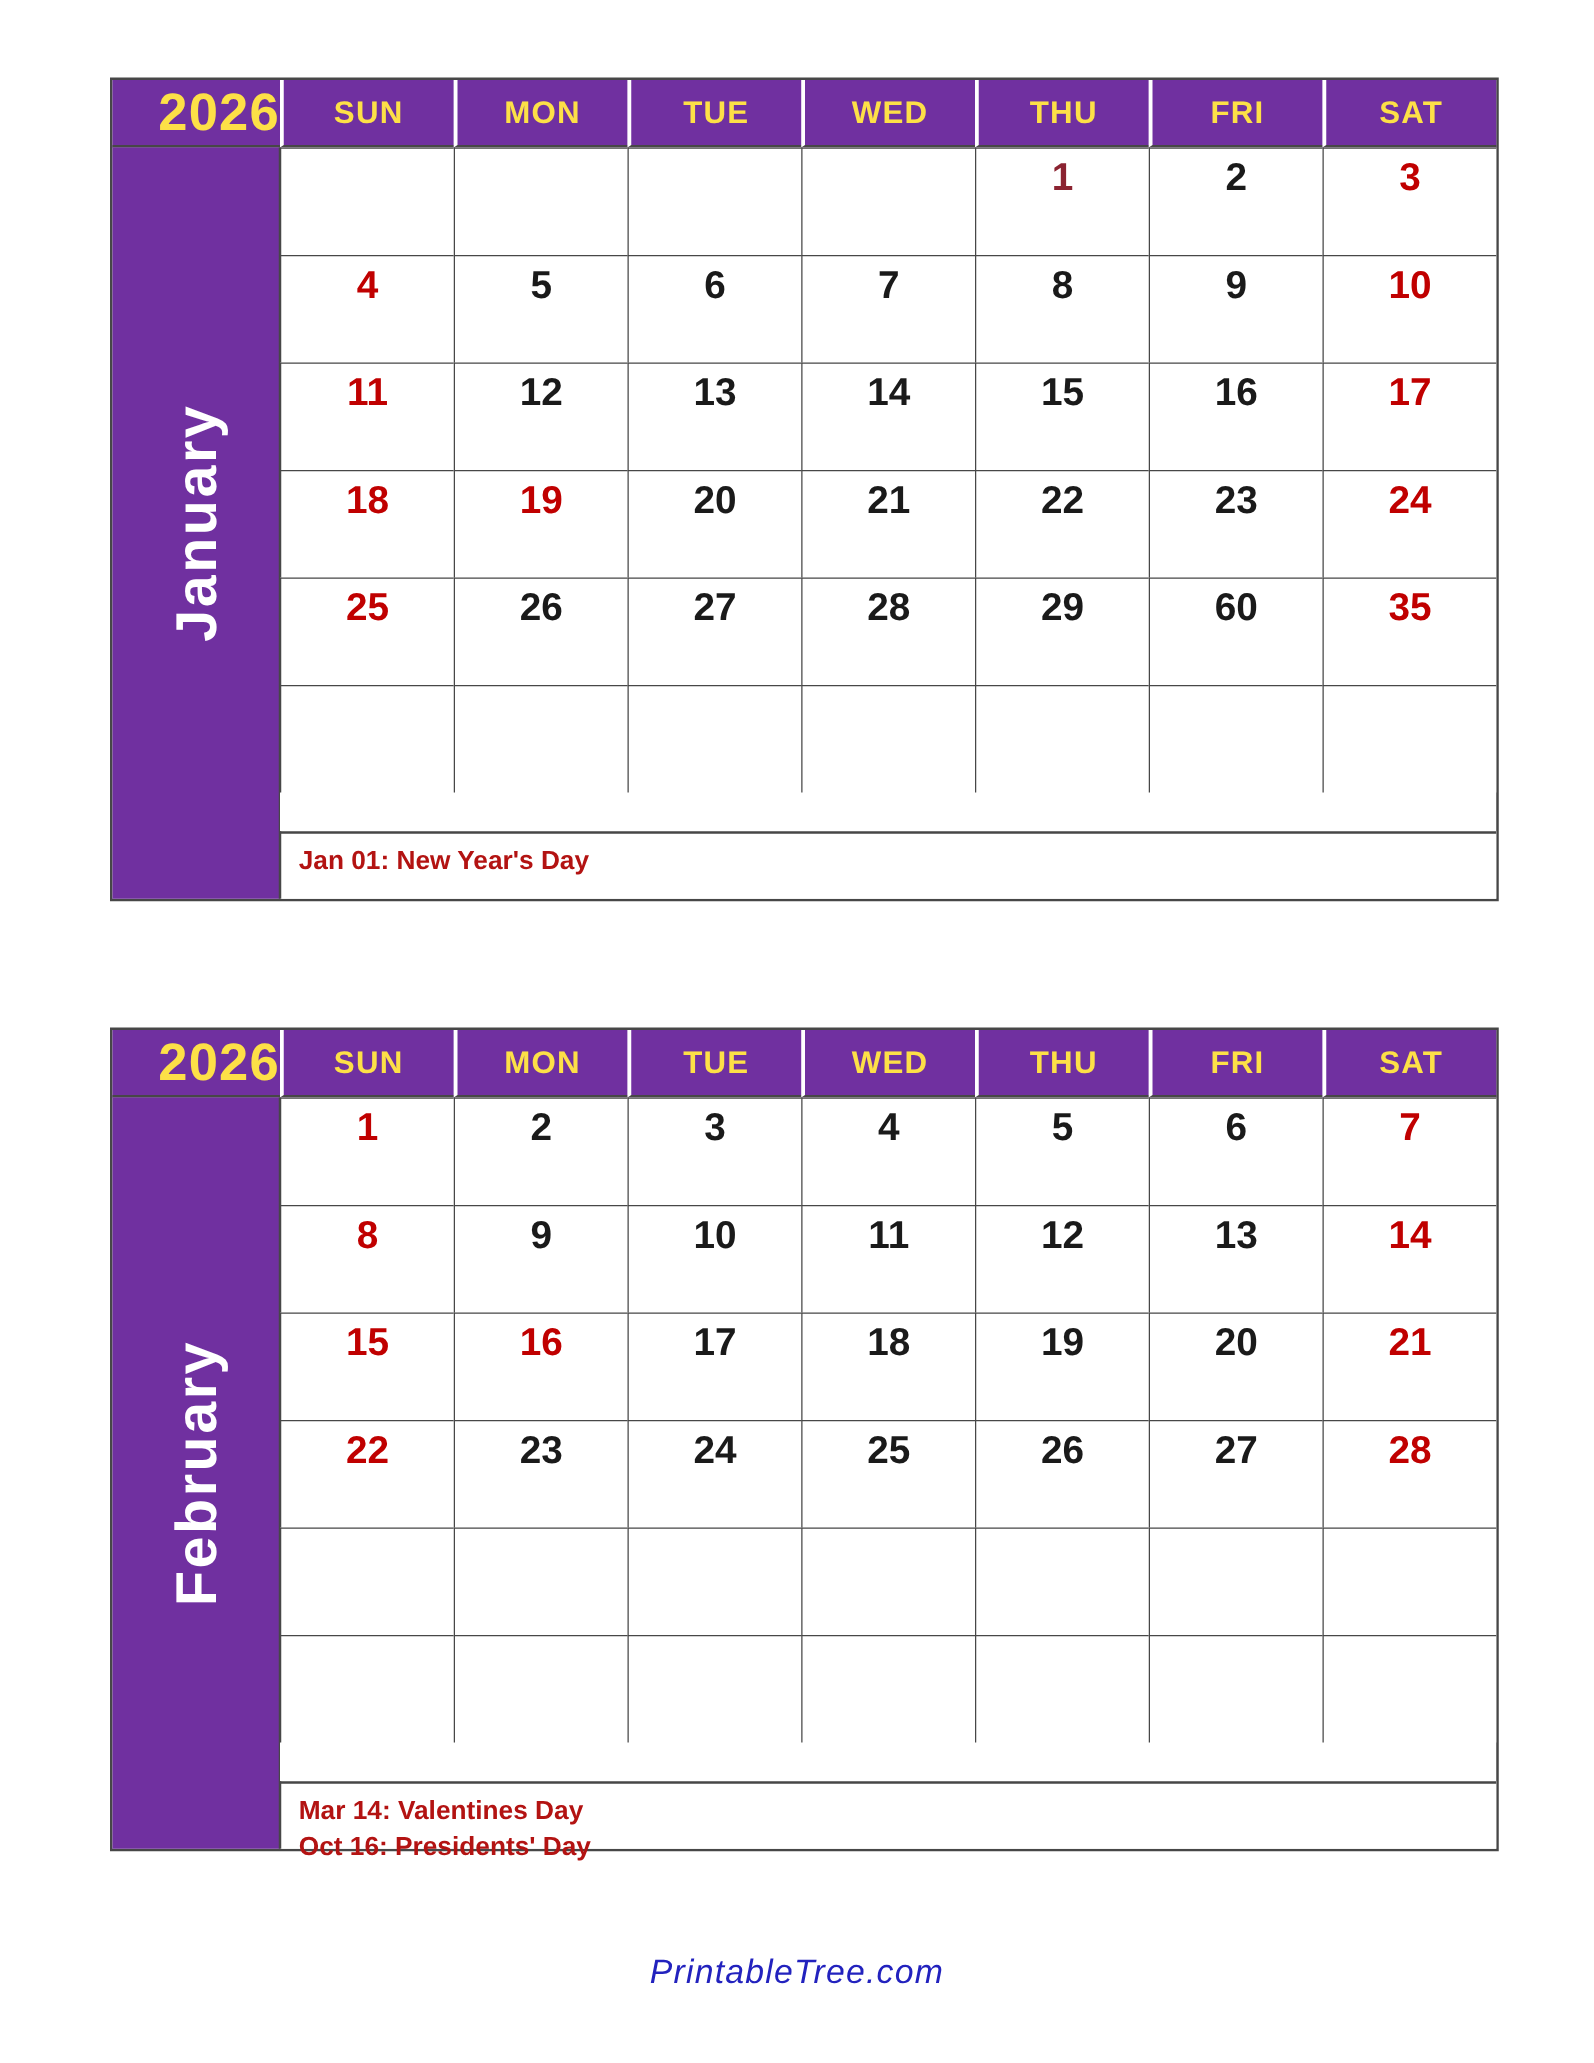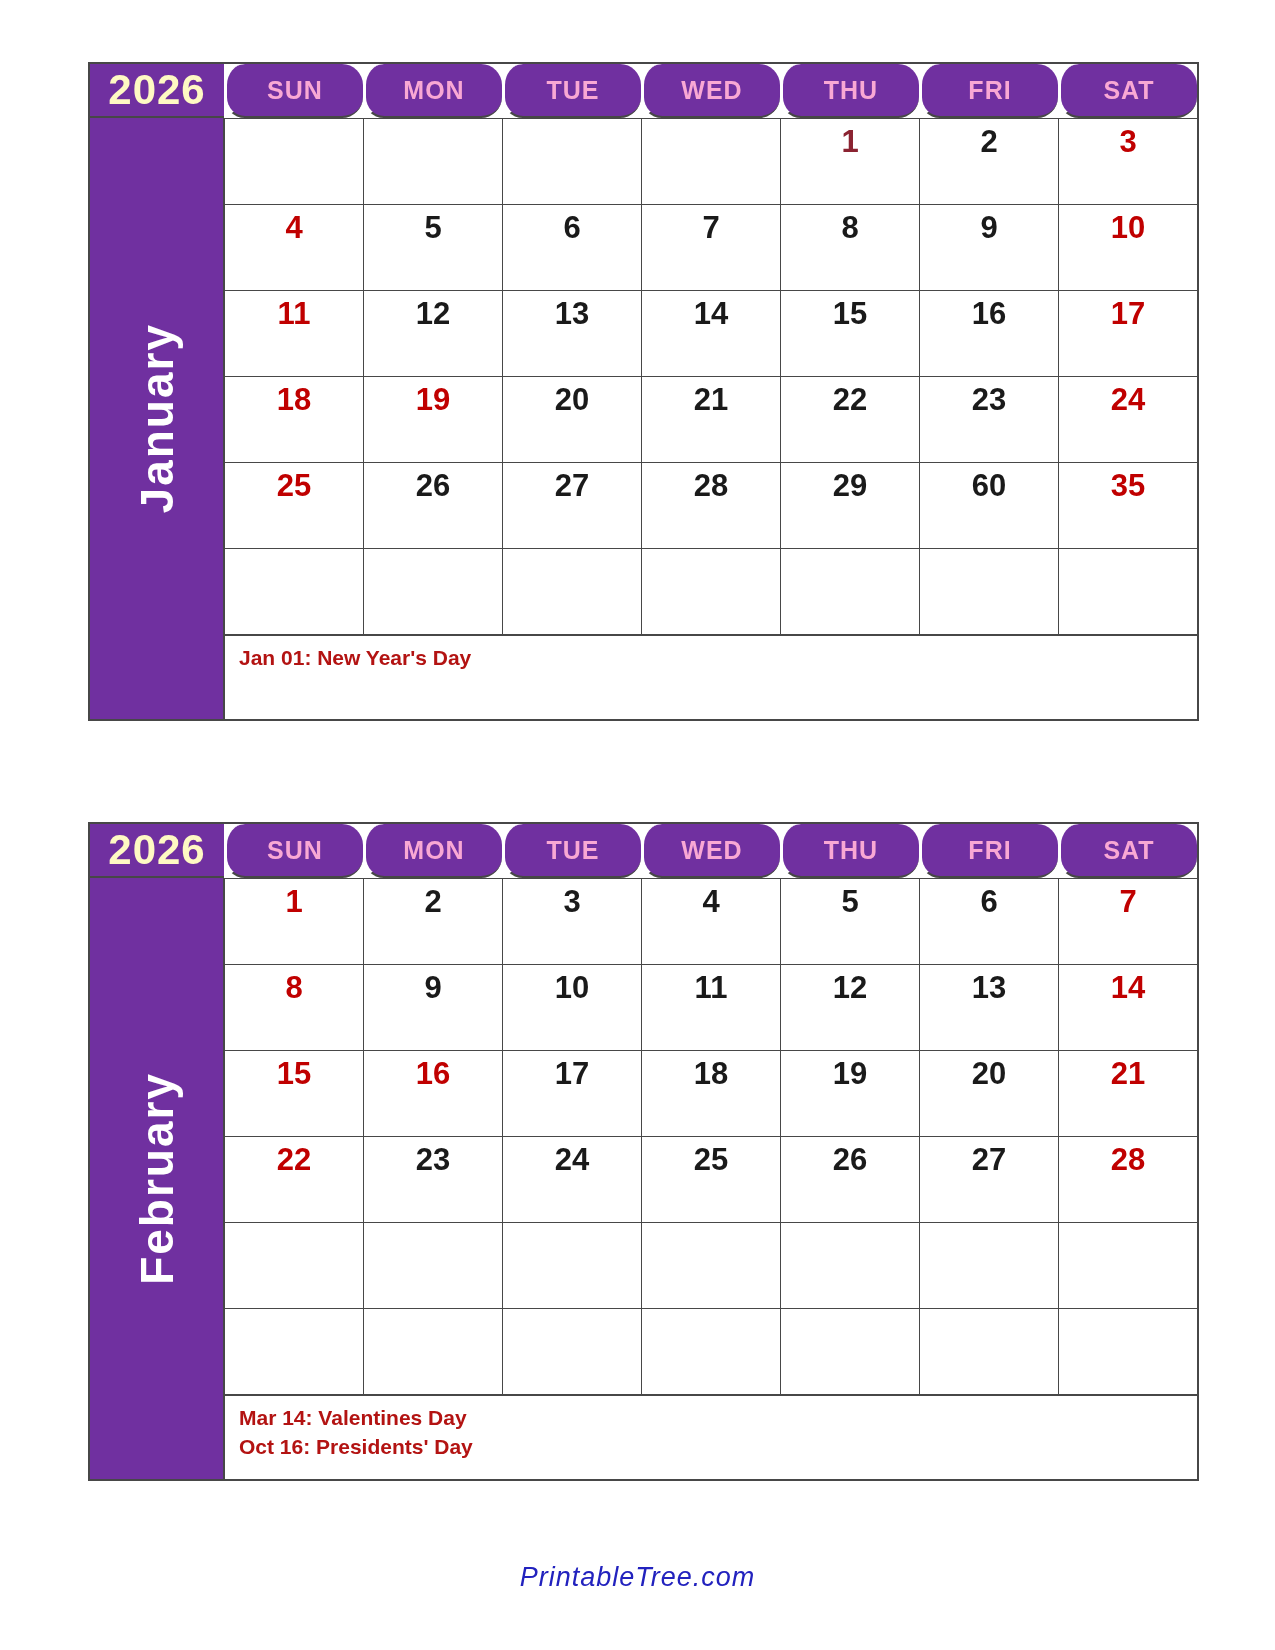--- a/index.html
+++ b/index.html
@@ -15,32 +15,31 @@
   .cal-0{top:62px;}
   .cal-1{top:822px;}
   .grid{
     display:grid;
     grid-template-columns:134px repeat(7,139px);
     grid-template-rows:54px repeat(6,86px) 85px;
     border:2px solid var(--line);
     background:#fff;
   }
   .year-cell{
-    background:var(--purple);color:#fef9c3;
-    display:flex;align-items:center;justify-content:center;
+    background:var(--purple);color:#fde047;
+    display:flex;align-items:center;justify-content:flex-end;
     font-size:42px;font-weight:bold;letter-spacing:1px;
     border-bottom:2px solid var(--line);
   }
   .hcell{
-    background:var(--purple);color:#f9a8d4;
+    background:var(--purple);color:#fde047;
     display:flex;align-items:center;justify-content:center;
     font-size:25px;font-weight:bold;letter-spacing:1px;
     border-left:3px solid #fff;
     border-bottom:2px solid var(--line);
-    border-radius:21px;
   }
   .month-cell{
     grid-column:1;grid-row:2 / span 7;
     background:var(--purple);color:#fff;
     display:flex;align-items:center;justify-content:center;
     border-right:1px solid var(--line);
   }
   .month-cell span{
     writing-mode:vertical-rl;transform:rotate(180deg);
     font-size:46px;font-weight:bold;letter-spacing:2px;white-space:nowrap;
@@ -57,20 +56,21 @@
   .c-red{color:var(--red);}
   .c-darkred{color:var(--darkred);}
   .notes-cell{
     grid-column:2 / span 7;
     border-left:1px solid var(--line);
     border-top:2px solid var(--line);
     padding:7px 0 0 14px;
     color:var(--notes);
     font-size:21px;font-weight:bold;line-height:1.4;
     background:#fff;
+    margin-top:31px;
   }
   .footer{
     position:absolute;top:1562px;left:0;width:100%;
     text-align:center;
     font-style:italic;
   }
   .footer-link{
     color:var(--footerblue);
     font-size:27px;letter-spacing:1px;
     text-decoration:none;cursor:pointer;

